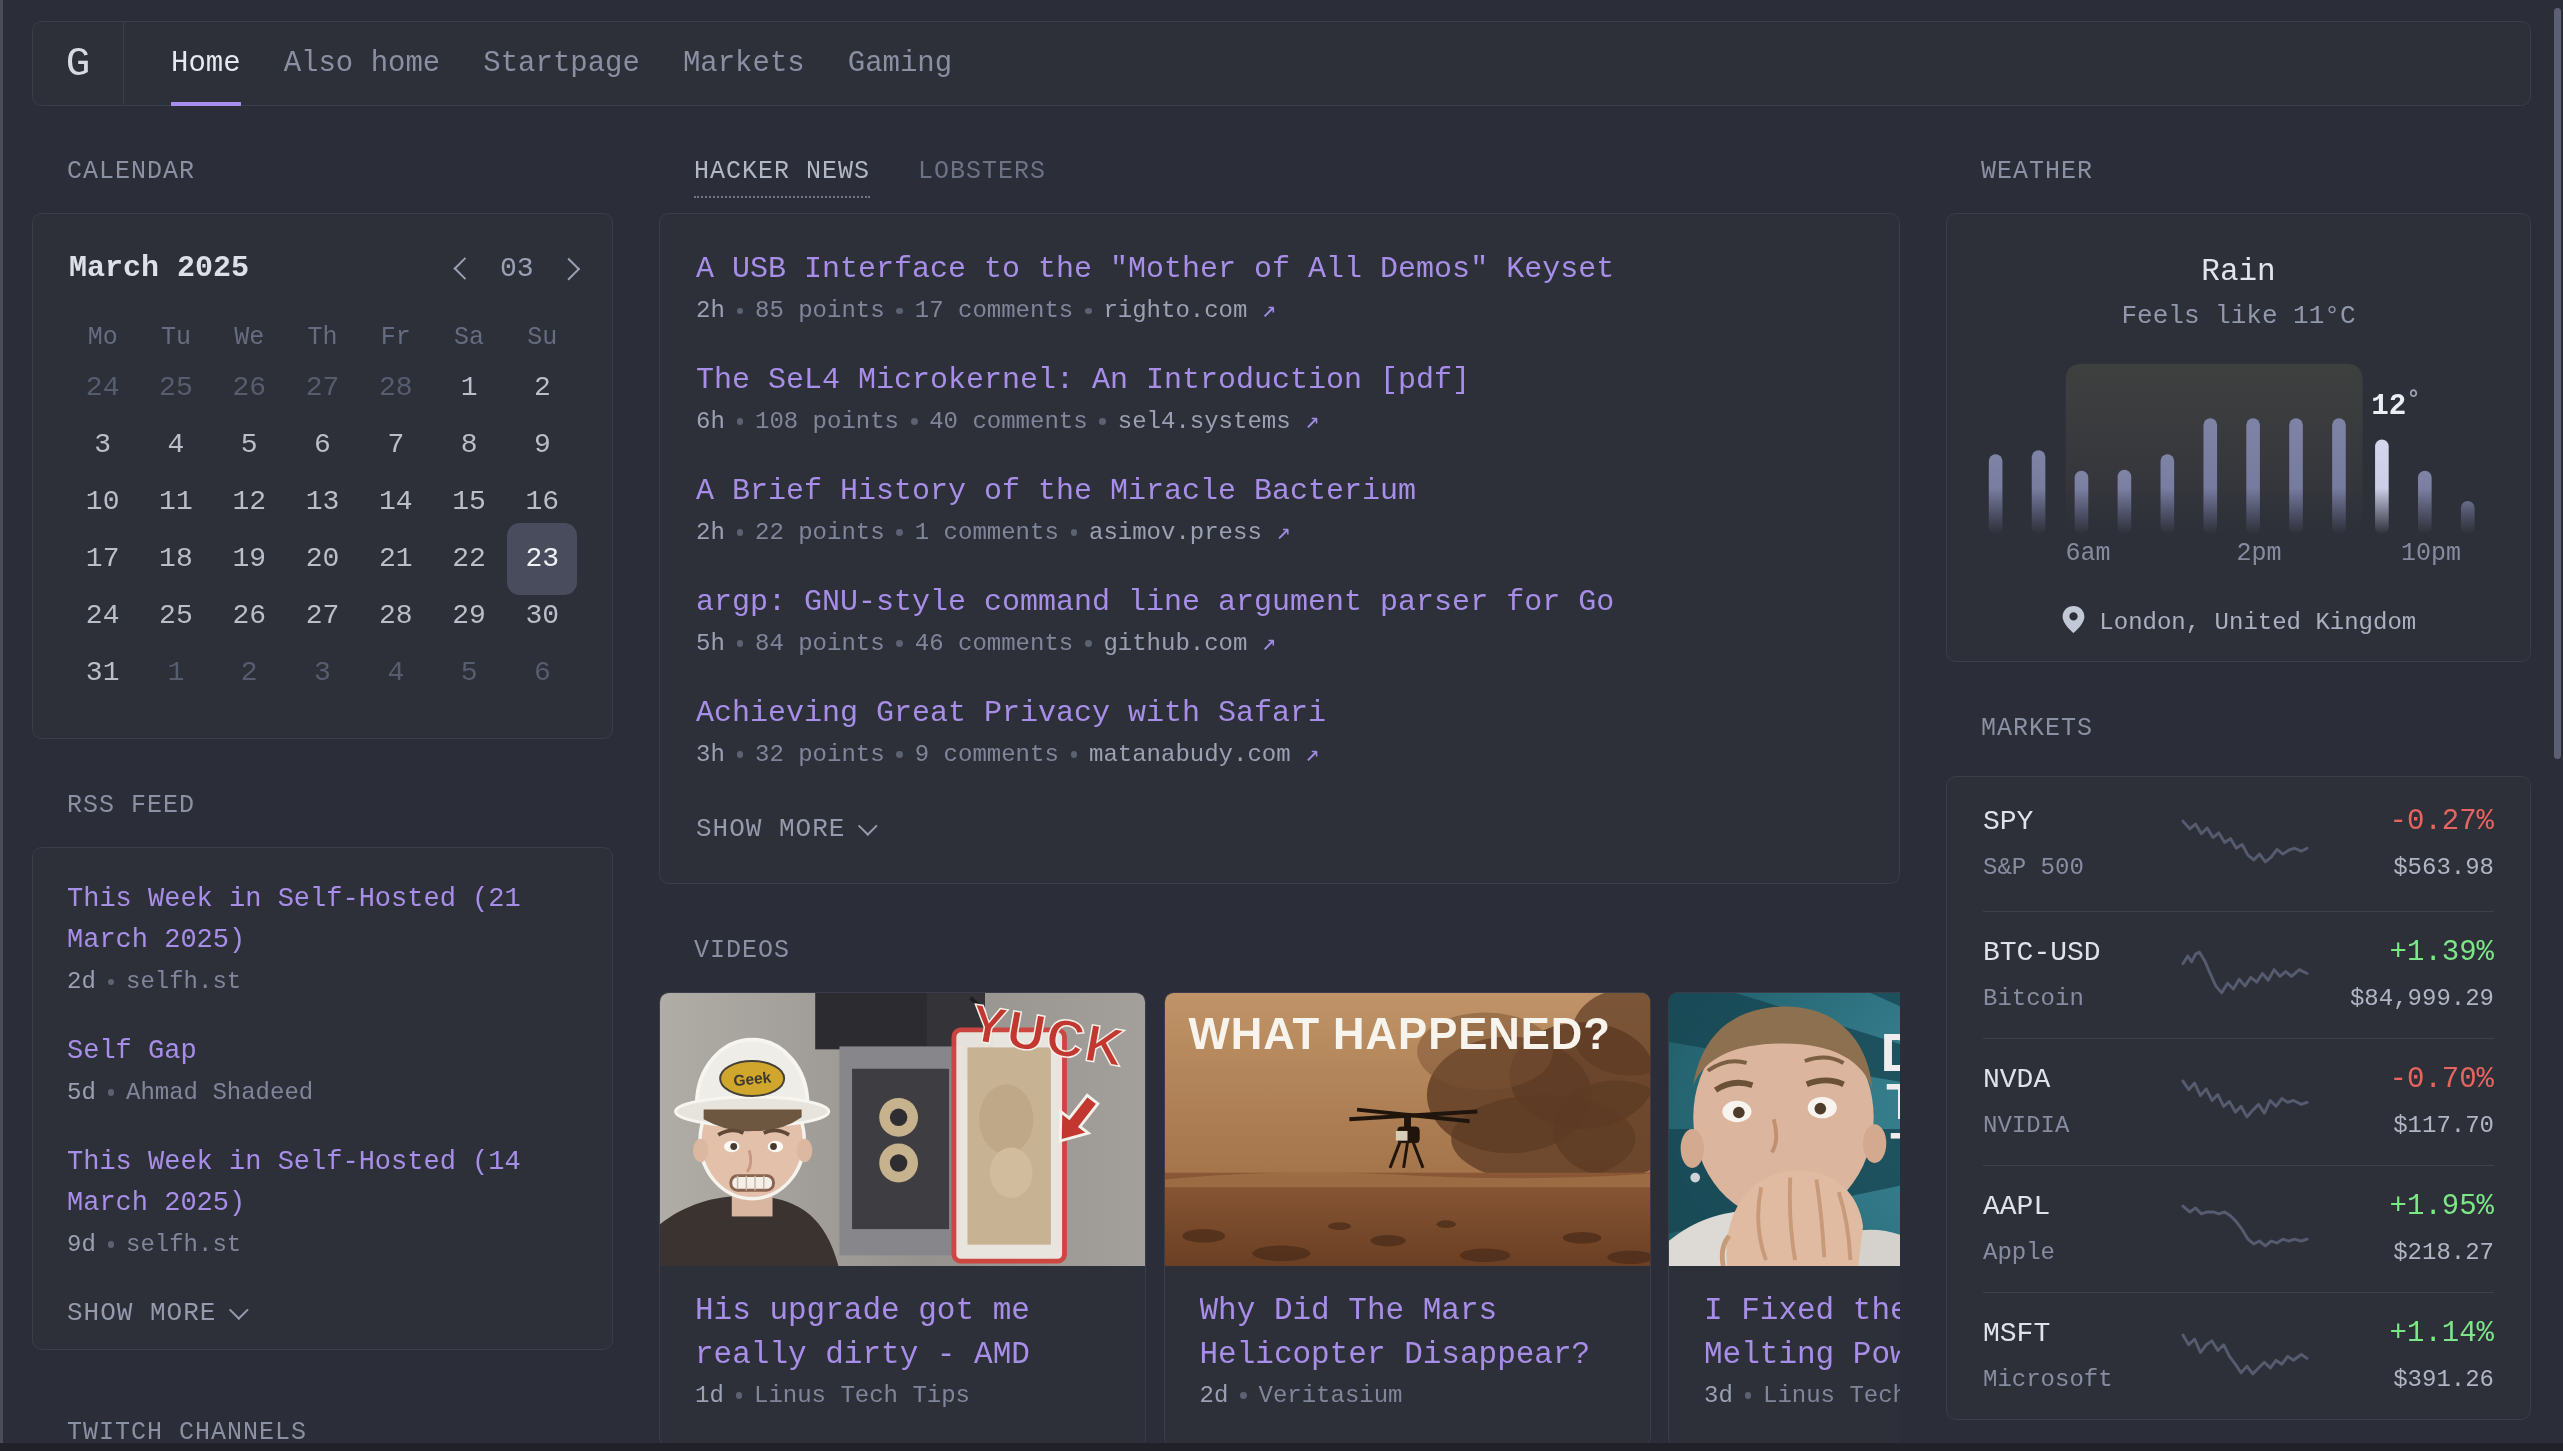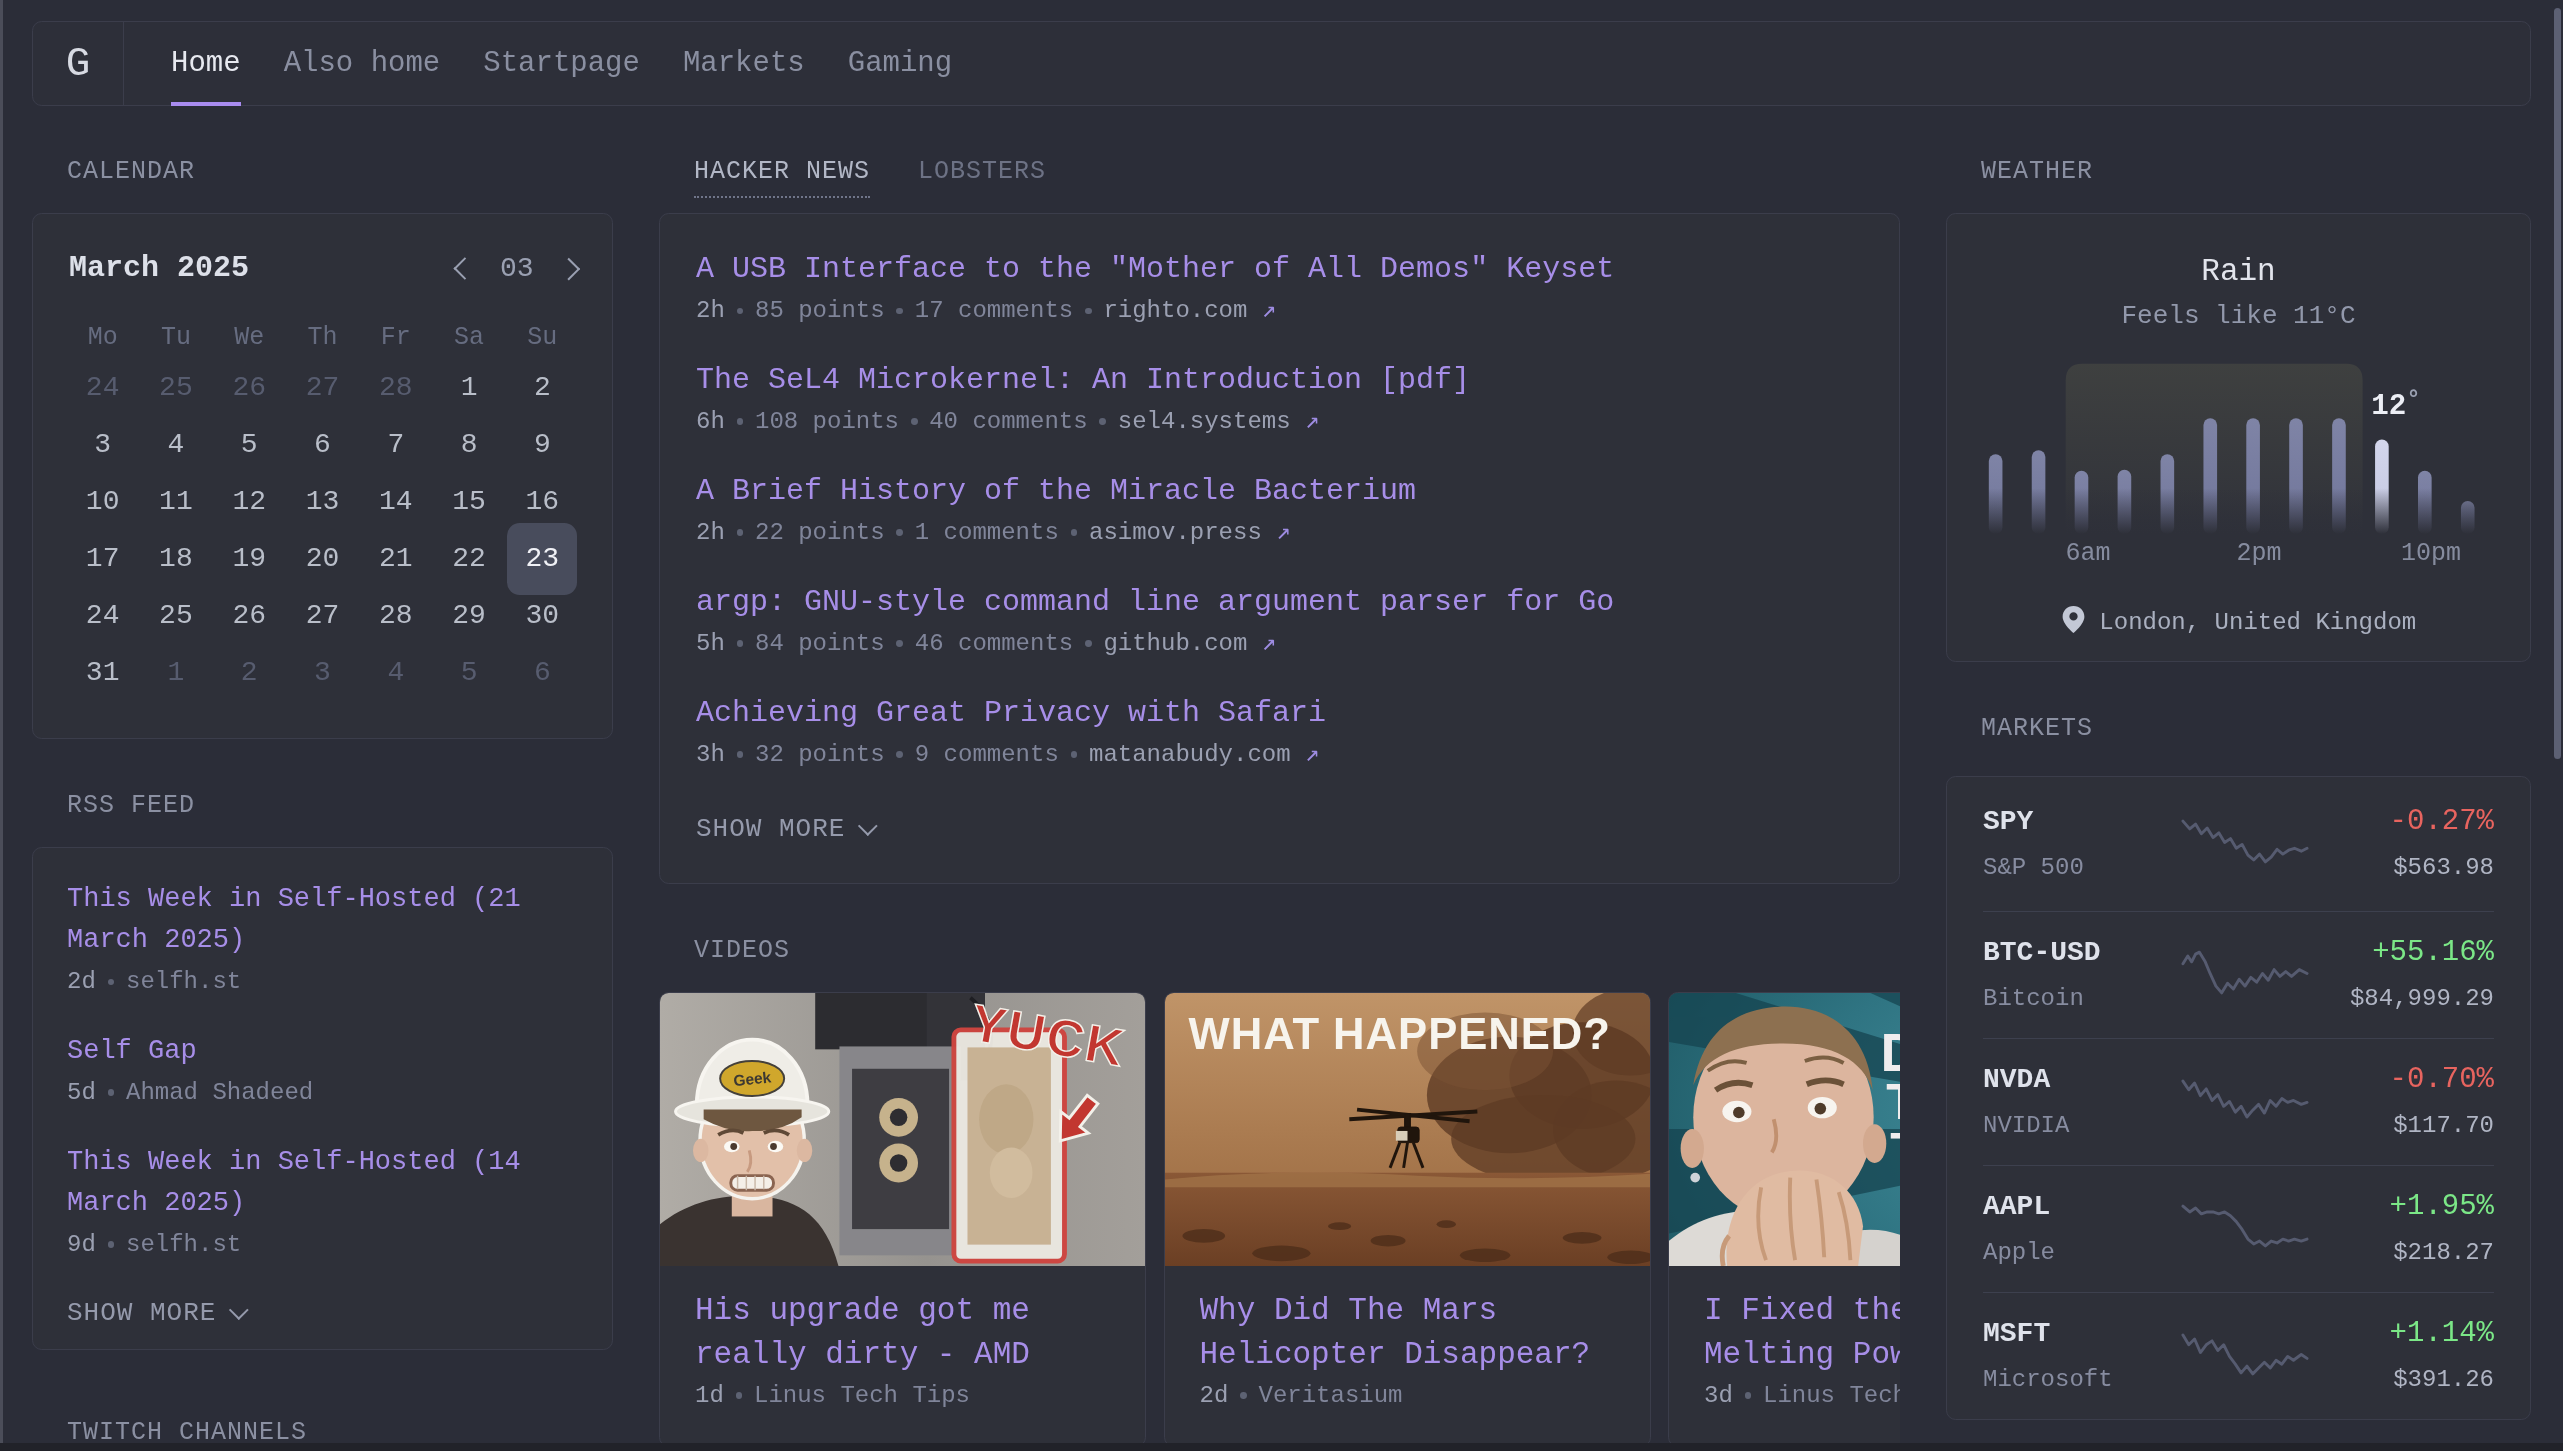--- a/index.html
+++ b/index.html
@@ -85,21 +85,21 @@
 .w-labels span { position:absolute; transform:translateX(-50%); }
 .w-loc { position:absolute; left:0; width:100%; top:391px; text-align:center; font-size:24px; color:#aab0c0; }
 .w-loc svg { vertical-align:-4.9px; margin-right:13.6px; }
 
 
 .markets { padding:0 36px; }
 .mrow { height:127px; display:flex; align-items:center; border-top:1px solid #3d404e; }
 .mrow:first-child { height:134px; }
 .mrow:first-child { border-top:none; }
 .mleft { width:165px; flex:none; }
-.msym { font-size:28px; font-weight:700; color:#dfe2eb; line-height:39px; }
+.msym { font-size:28px; font-weight:400; color:#dfe2eb; line-height:39px; }
 .mname { font-size:24px; color:#878ca0; line-height:37px; margin-top:7.8px; }
 .mspark { flex:none; width:128px; margin-left:33px; }
 .mright { flex:1; text-align:right; }
 .mchg { font-size:29px; line-height:39px; }
 .mchg.up { color:#7be787; }
 .mchg.down { color:#e8645f; }
 .mprice { font-size:24px; color:#b0b5c4; line-height:37px; margin-top:7.8px; }
 </style>
 </head>
 <body>
@@ -467,21 +467,21 @@
           </div>
           <div class="mrow">
             <div class="mleft">
                 <div class="msym">BTC-USD</div>
                 <div class="mname">Bitcoin</div>
               </div>
             <div class="mspark"><svg width="128" height="51" viewBox="0 0 132 52">
                   <polyline points="2,17 7,9 11,15 15,7 19,5 25,15 30,27 36,40 42,47 48,37 54,43 60,33 66,40 72,31 78,36 84,27 90,34 96,23 102,30 108,25 114,30 122,23 130,27" fill="none" stroke="#565b70" stroke-width="3" stroke-linejoin="round" stroke-linecap="round"></polyline>
                 </svg></div>
             <div class="mright">
-                <div class="mchg up">+55.16%</div>
+                <div class="mchg up">+1.39%</div>
                 <div class="mprice">$84,999.29</div>
               </div>
           </div>
           <div class="mrow">
             <div class="mleft">
                 <div class="msym">NVDA</div>
                 <div class="mname">NVIDIA</div>
               </div>
             <div class="mspark"><svg width="128" height="51" viewBox="0 0 132 52">
                   <polyline points="2,7 8,16 14,9 20,22 26,15 32,27 38,21 44,33 50,28 56,39 62,33 68,44 74,37 80,31 86,40 92,27 98,33 104,25 110,29 116,27 124,31 130,29" fill="none" stroke="#565b70" stroke-width="3" stroke-linejoin="round" stroke-linecap="round"></polyline>

